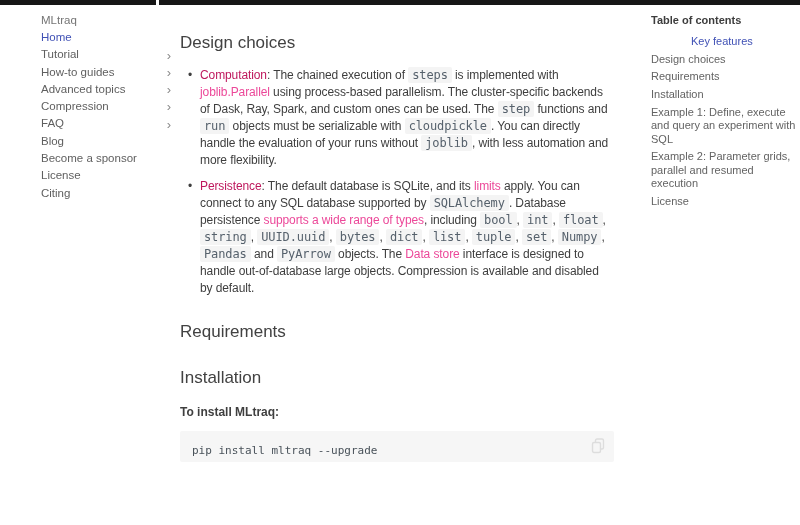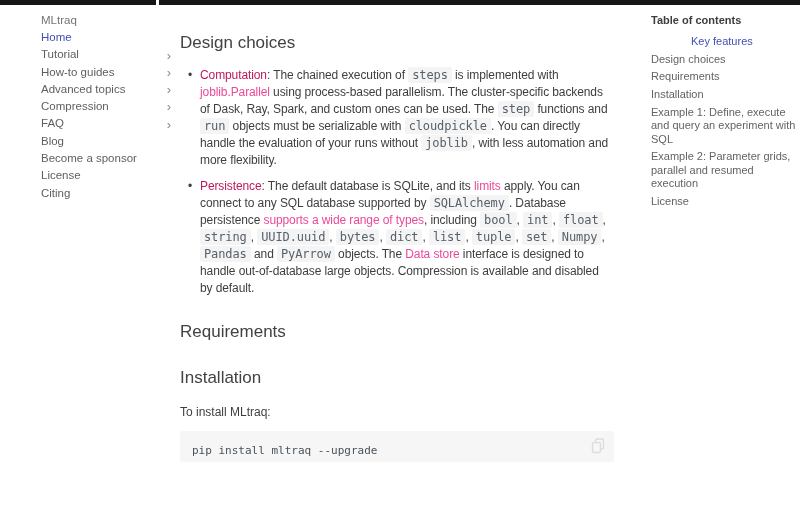--- a/index.html
+++ b/index.html
@@ -29,21 +29,21 @@
   ul.bullets{list-style:none;margin:13px 0 0 0;padding:0 0 0 8px;}
   ul.bullets li{position:relative;padding-left:12px;margin-bottom:9px;
     font-size:12px;line-height:17px;color:#3e3e3e;letter-spacing:-0.1px;}
   ul.bullets li::before{content:"\2022";position:absolute;left:0;top:0;color:#3e3e3e;}
   ul.bullets strong{font-weight:normal;color:#be185d;}
   code.chip, .codeblock code{
     font-family:"DejaVu Sans Mono","Liberation Mono",monospace;
     font-size:12px;background:#f4f4f4;color:#56616c;border-radius:2px;padding:1px 4px;
   }
   a.link{color:#ec4899;text-decoration:none;cursor:pointer;}
-  .intro{font-size:12px;margin:15px 0 0 0;line-height:17px;}
+  .intro{font-size:12px;margin:15px 0 0 0;line-height:17px;font-weight:bold;}
   .codeblock{position:relative;margin-top:10px;background:#f6f6f6;border-radius:2px;
     padding:9px 12px;height:13px;}
   .codeblock code{background:transparent;padding:0;font-size:11px;color:#49525a;}
   .copy-btn{position:absolute;right:9px;top:7px;width:14px;height:16px;cursor:pointer;opacity:.85;}
 
   
   .toc{position:absolute;left:651px;top:12px;width:152px;font-size:11px;}
   .toc-title{font-weight:bold;color:#3d3d3d;height:17px;line-height:17px;margin-bottom:6px;}
   .toc-item{line-height:13.5px;margin-bottom:4.2px;color:#636363;cursor:pointer;}
   .toc-item.passed{color:#a8a8a8;}

